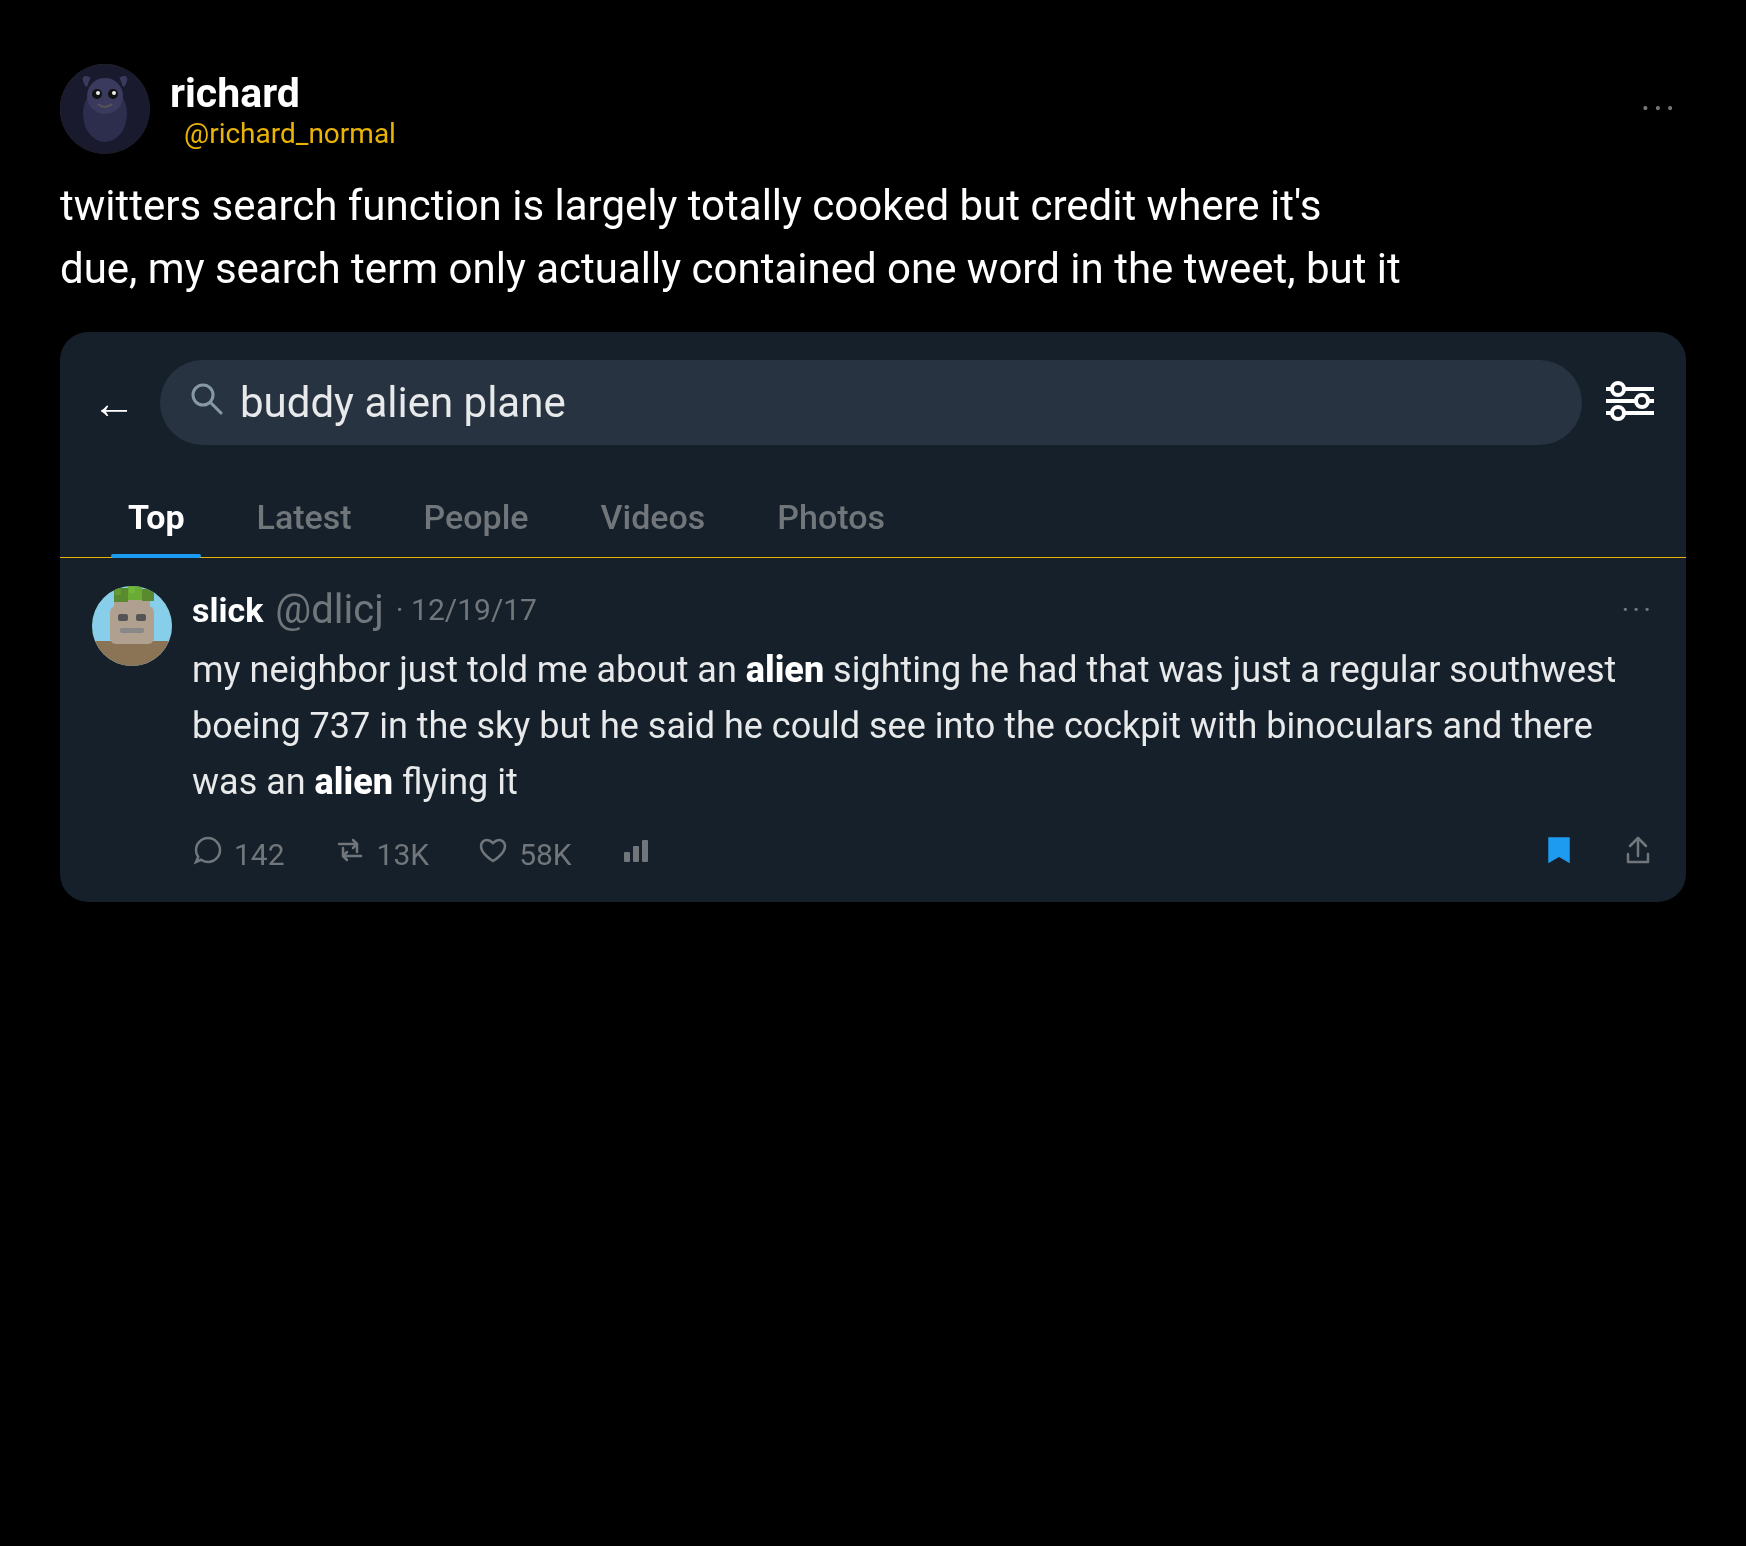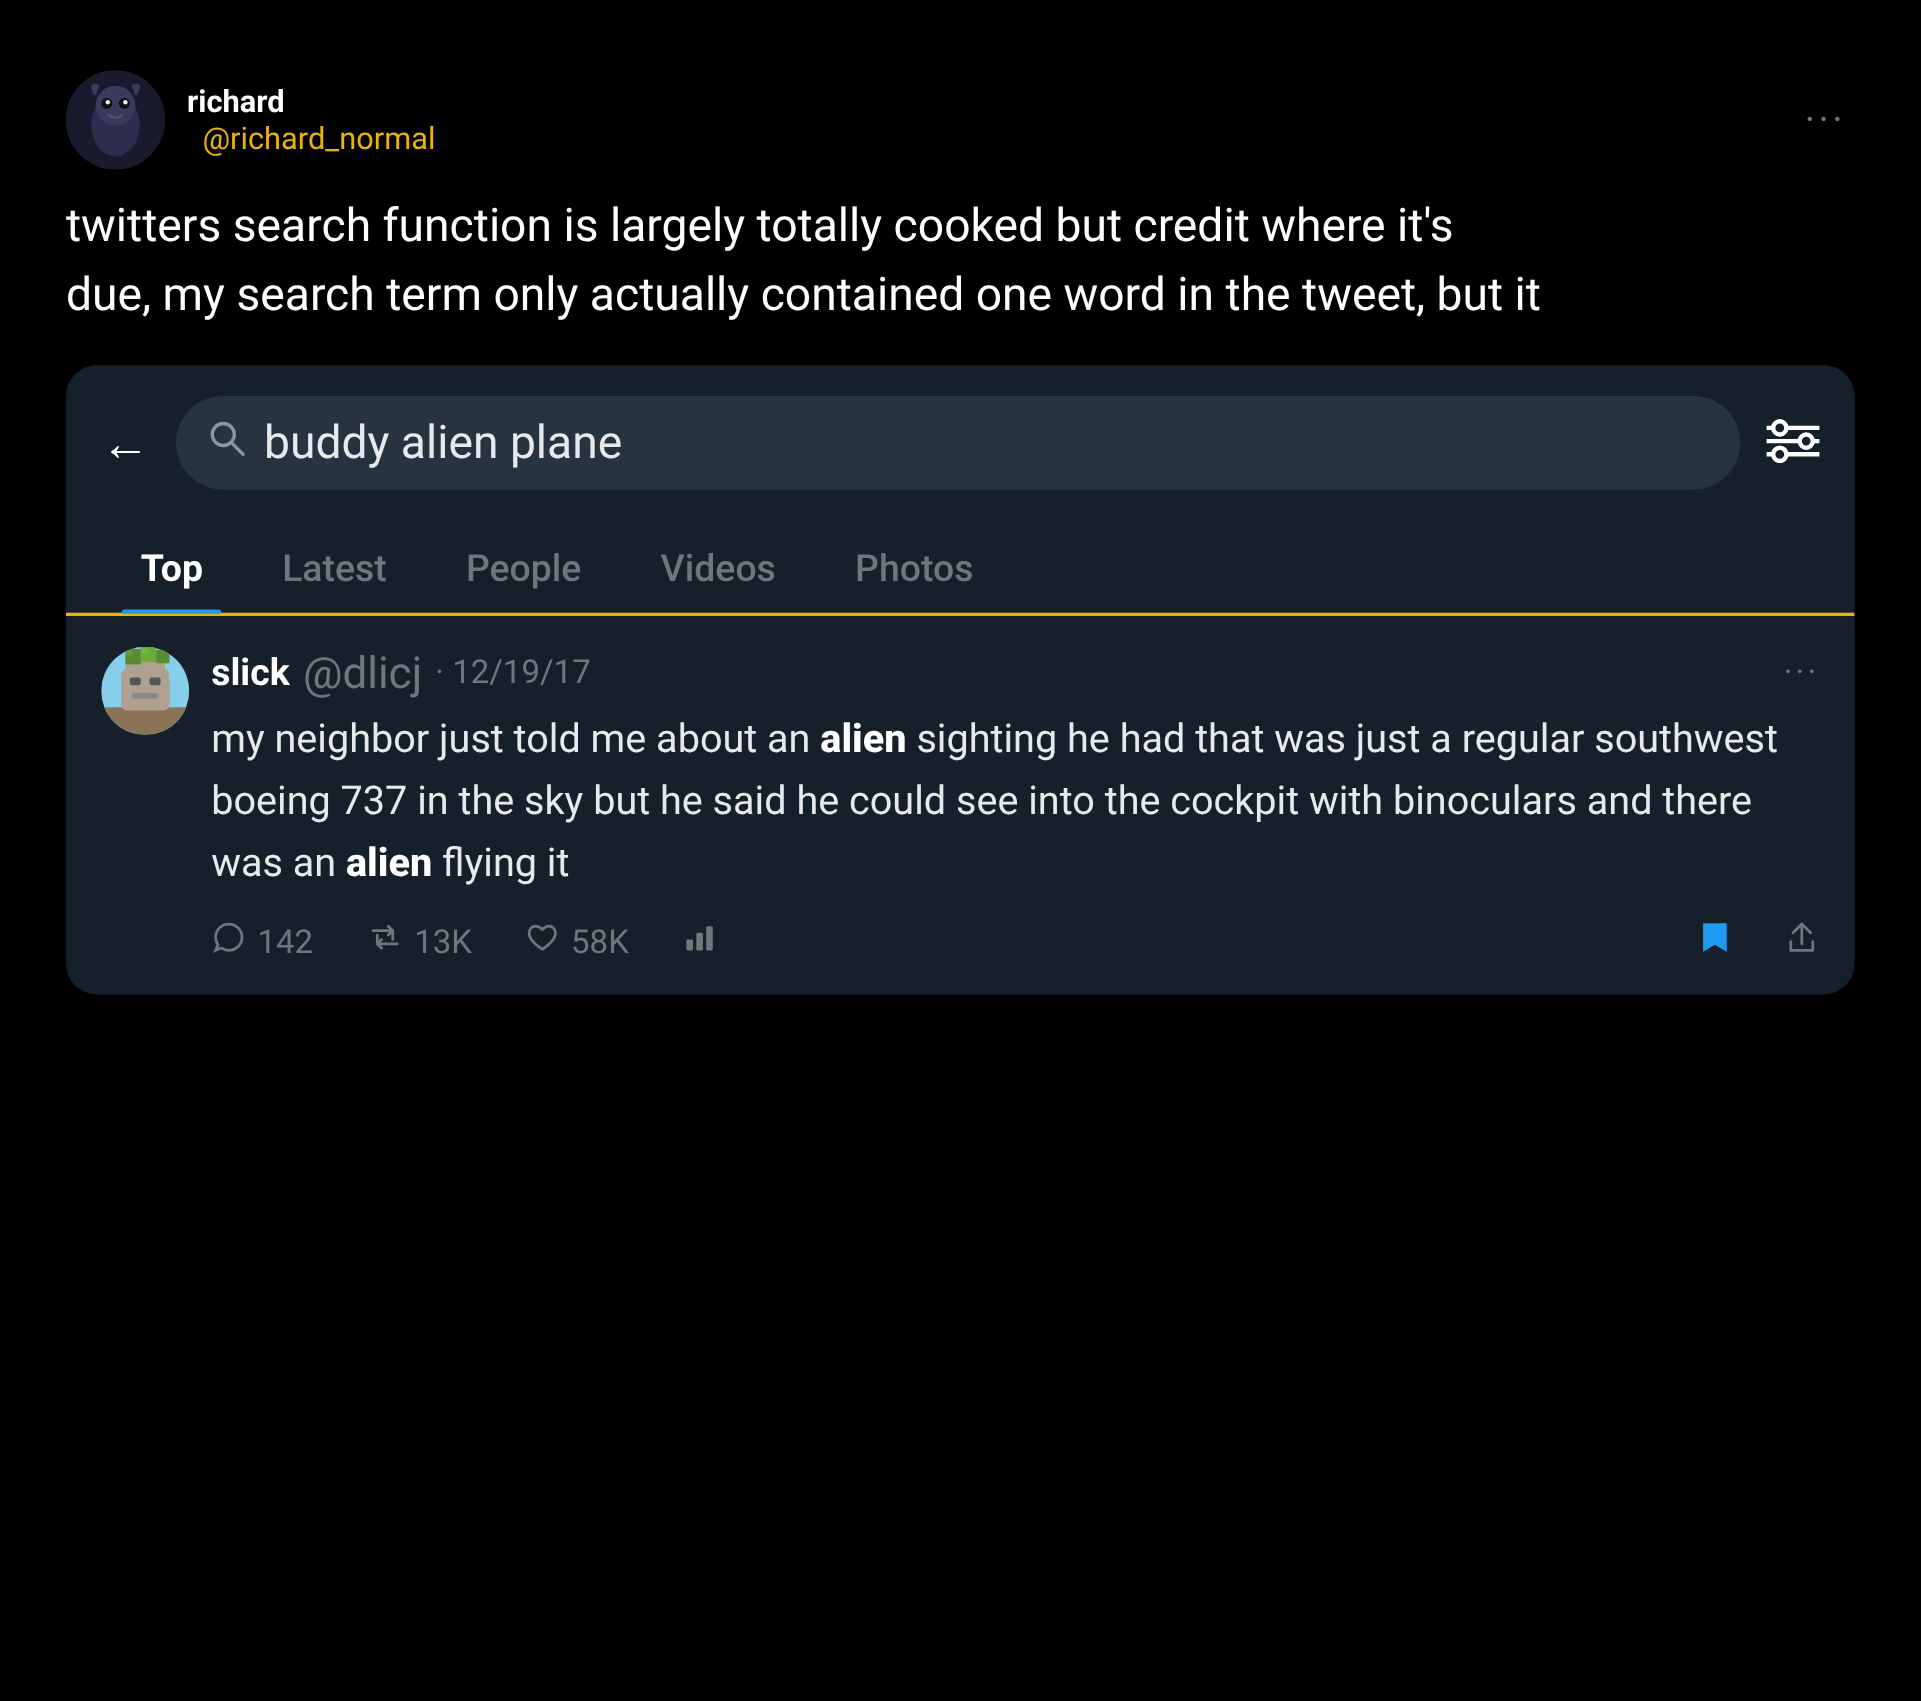--- a/index.html
+++ b/index.html
@@ -49,21 +49,21 @@
       justify-content: center;
       font-size: 36px;
     }
 
     .user-info {
       display: flex;
       flex-direction: column;
     }
 
     .display-name {
-      font-size: 28px;
+      font-size: 41px;
       font-weight: 700;
       color: #fff;
     }
 
     .username {
       font-size: 28px;
       color: #eab308;
       margin-left: 14px;
     }
 
@@ -126,21 +126,21 @@
     }
 
     
     .filter-icon-svg {
       width: 48px;
       height: 40px;
     }
 
     .tabs-row {
       display: flex;
-      border-bottom: 3px solid #eab308;
+      border-bottom: 1px solid #eab308;
       margin: 0 -32px;
       padding: 0 32px;
       gap: 0;
     }
 
     .tab {
       padding: 20px 36px;
       font-size: 34px;
       color: #71767b;
       cursor: pointer;

